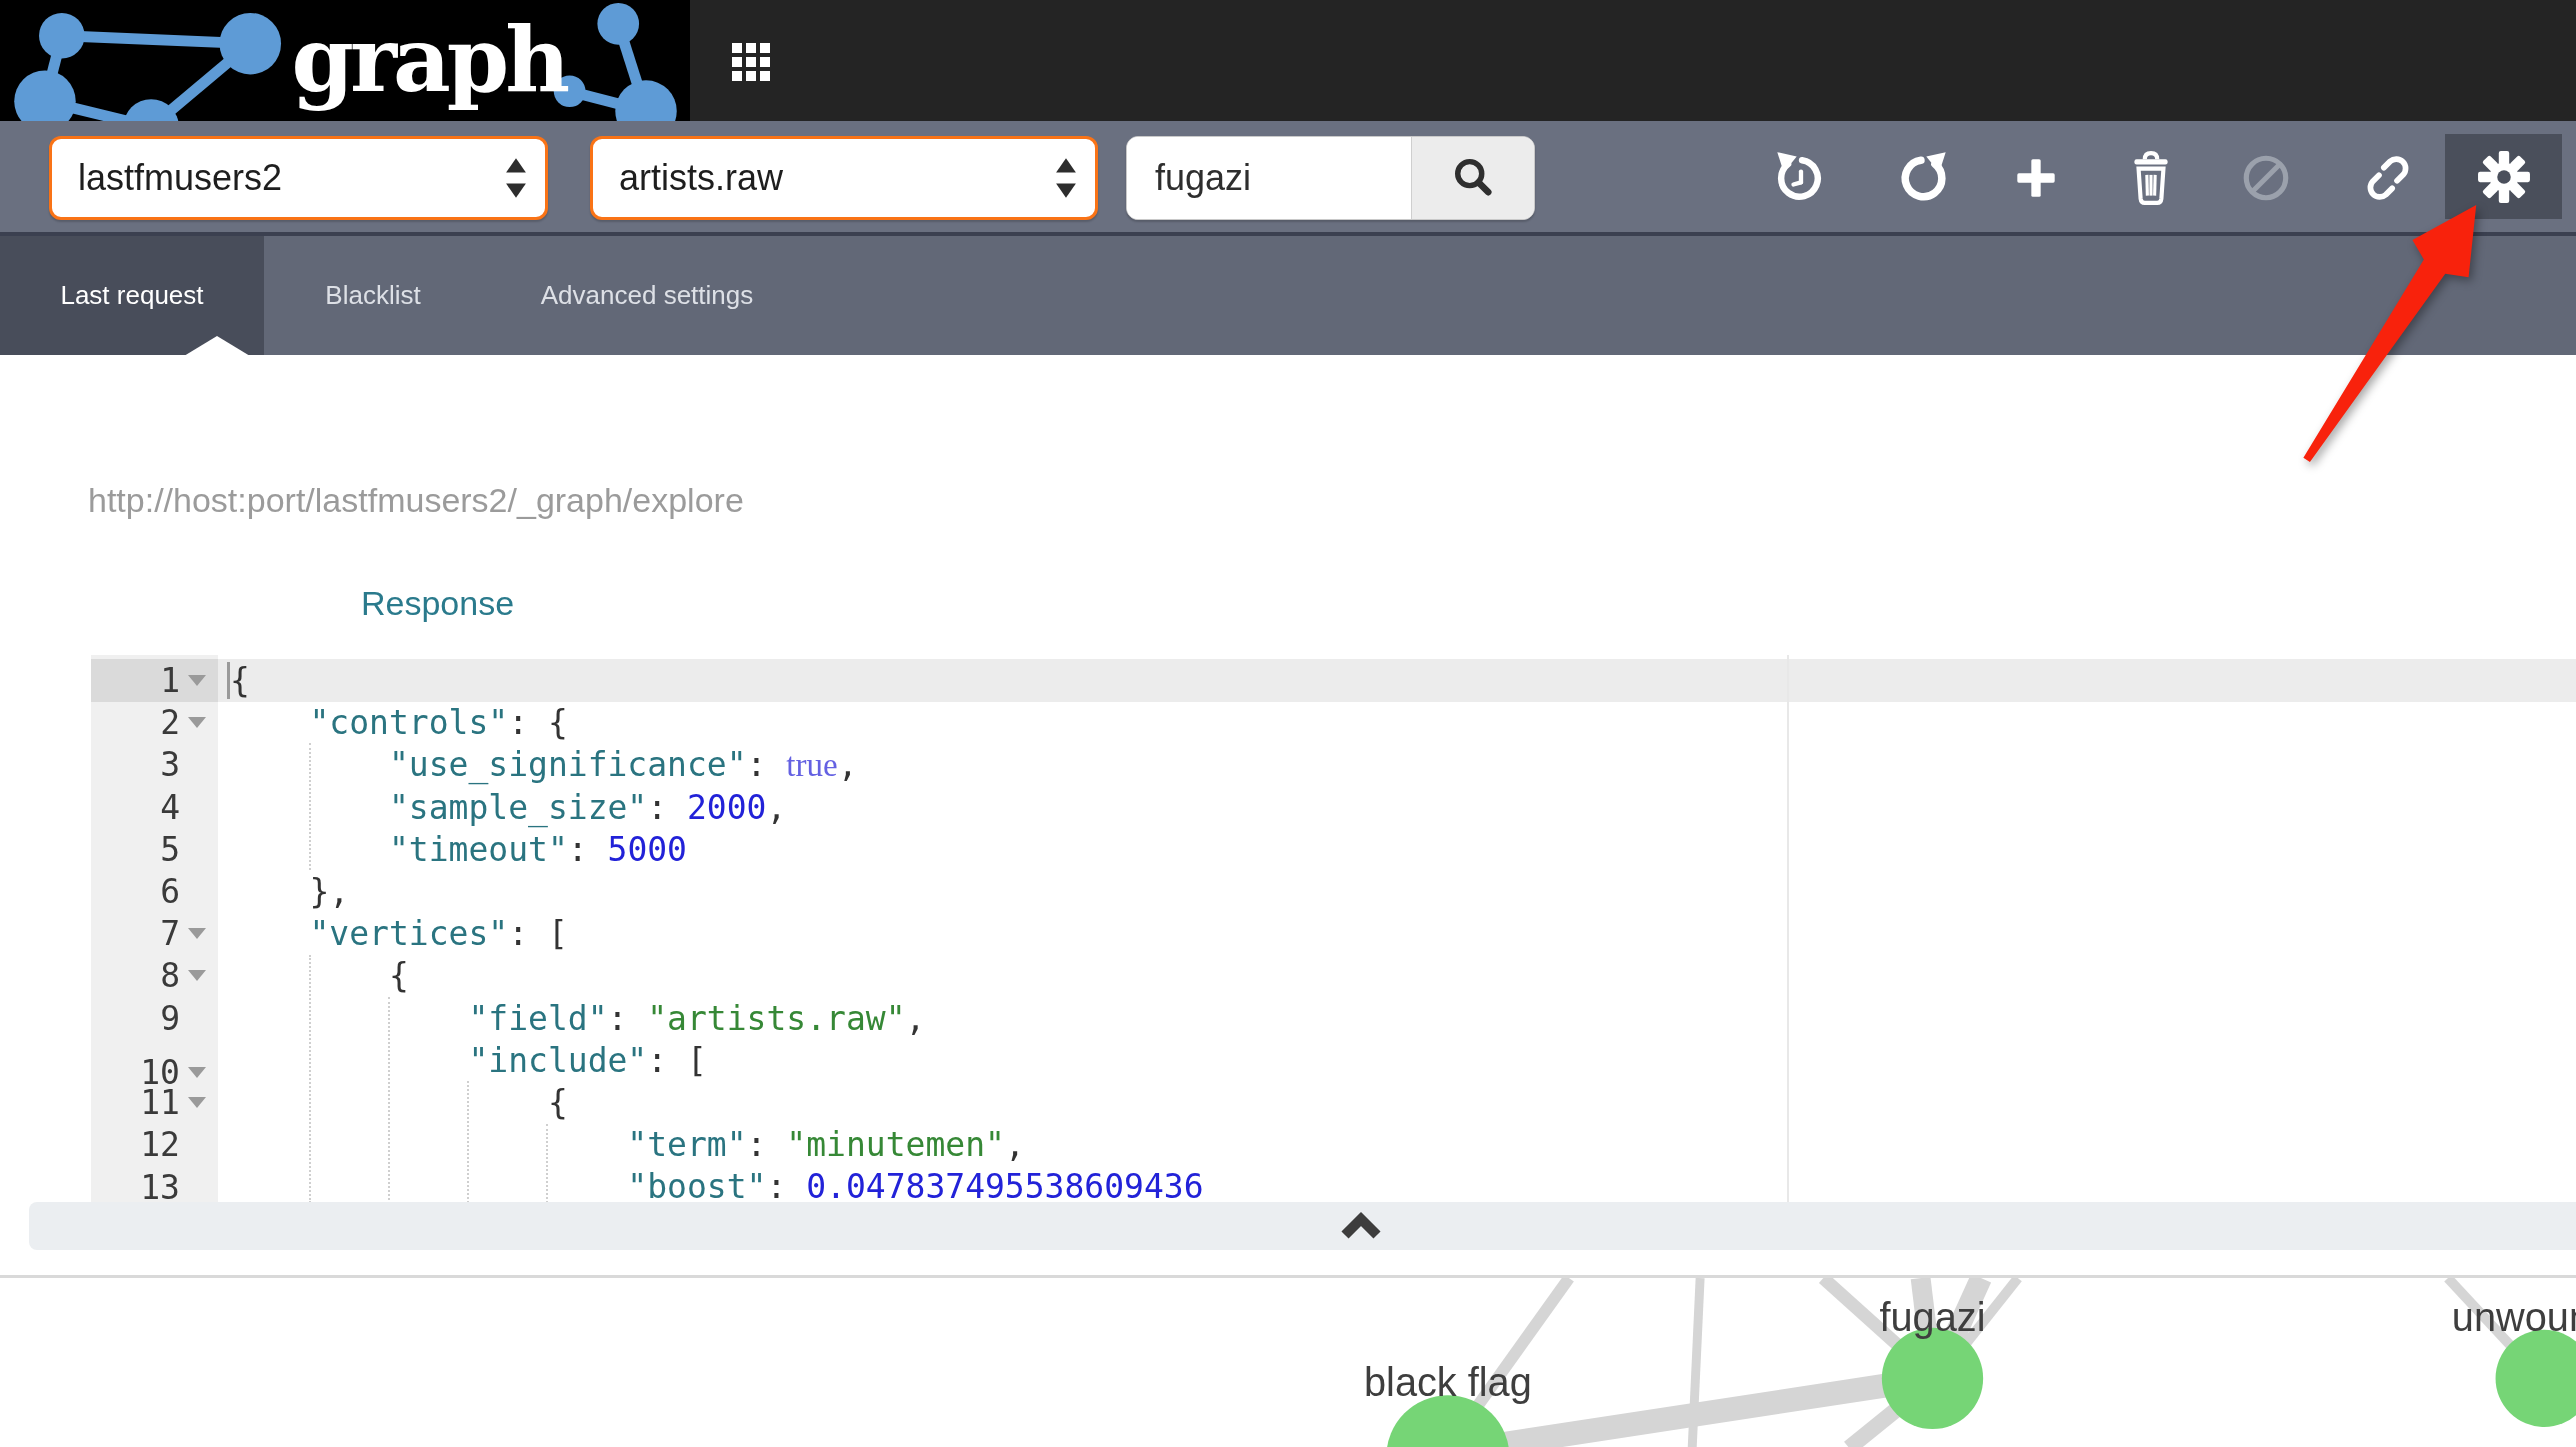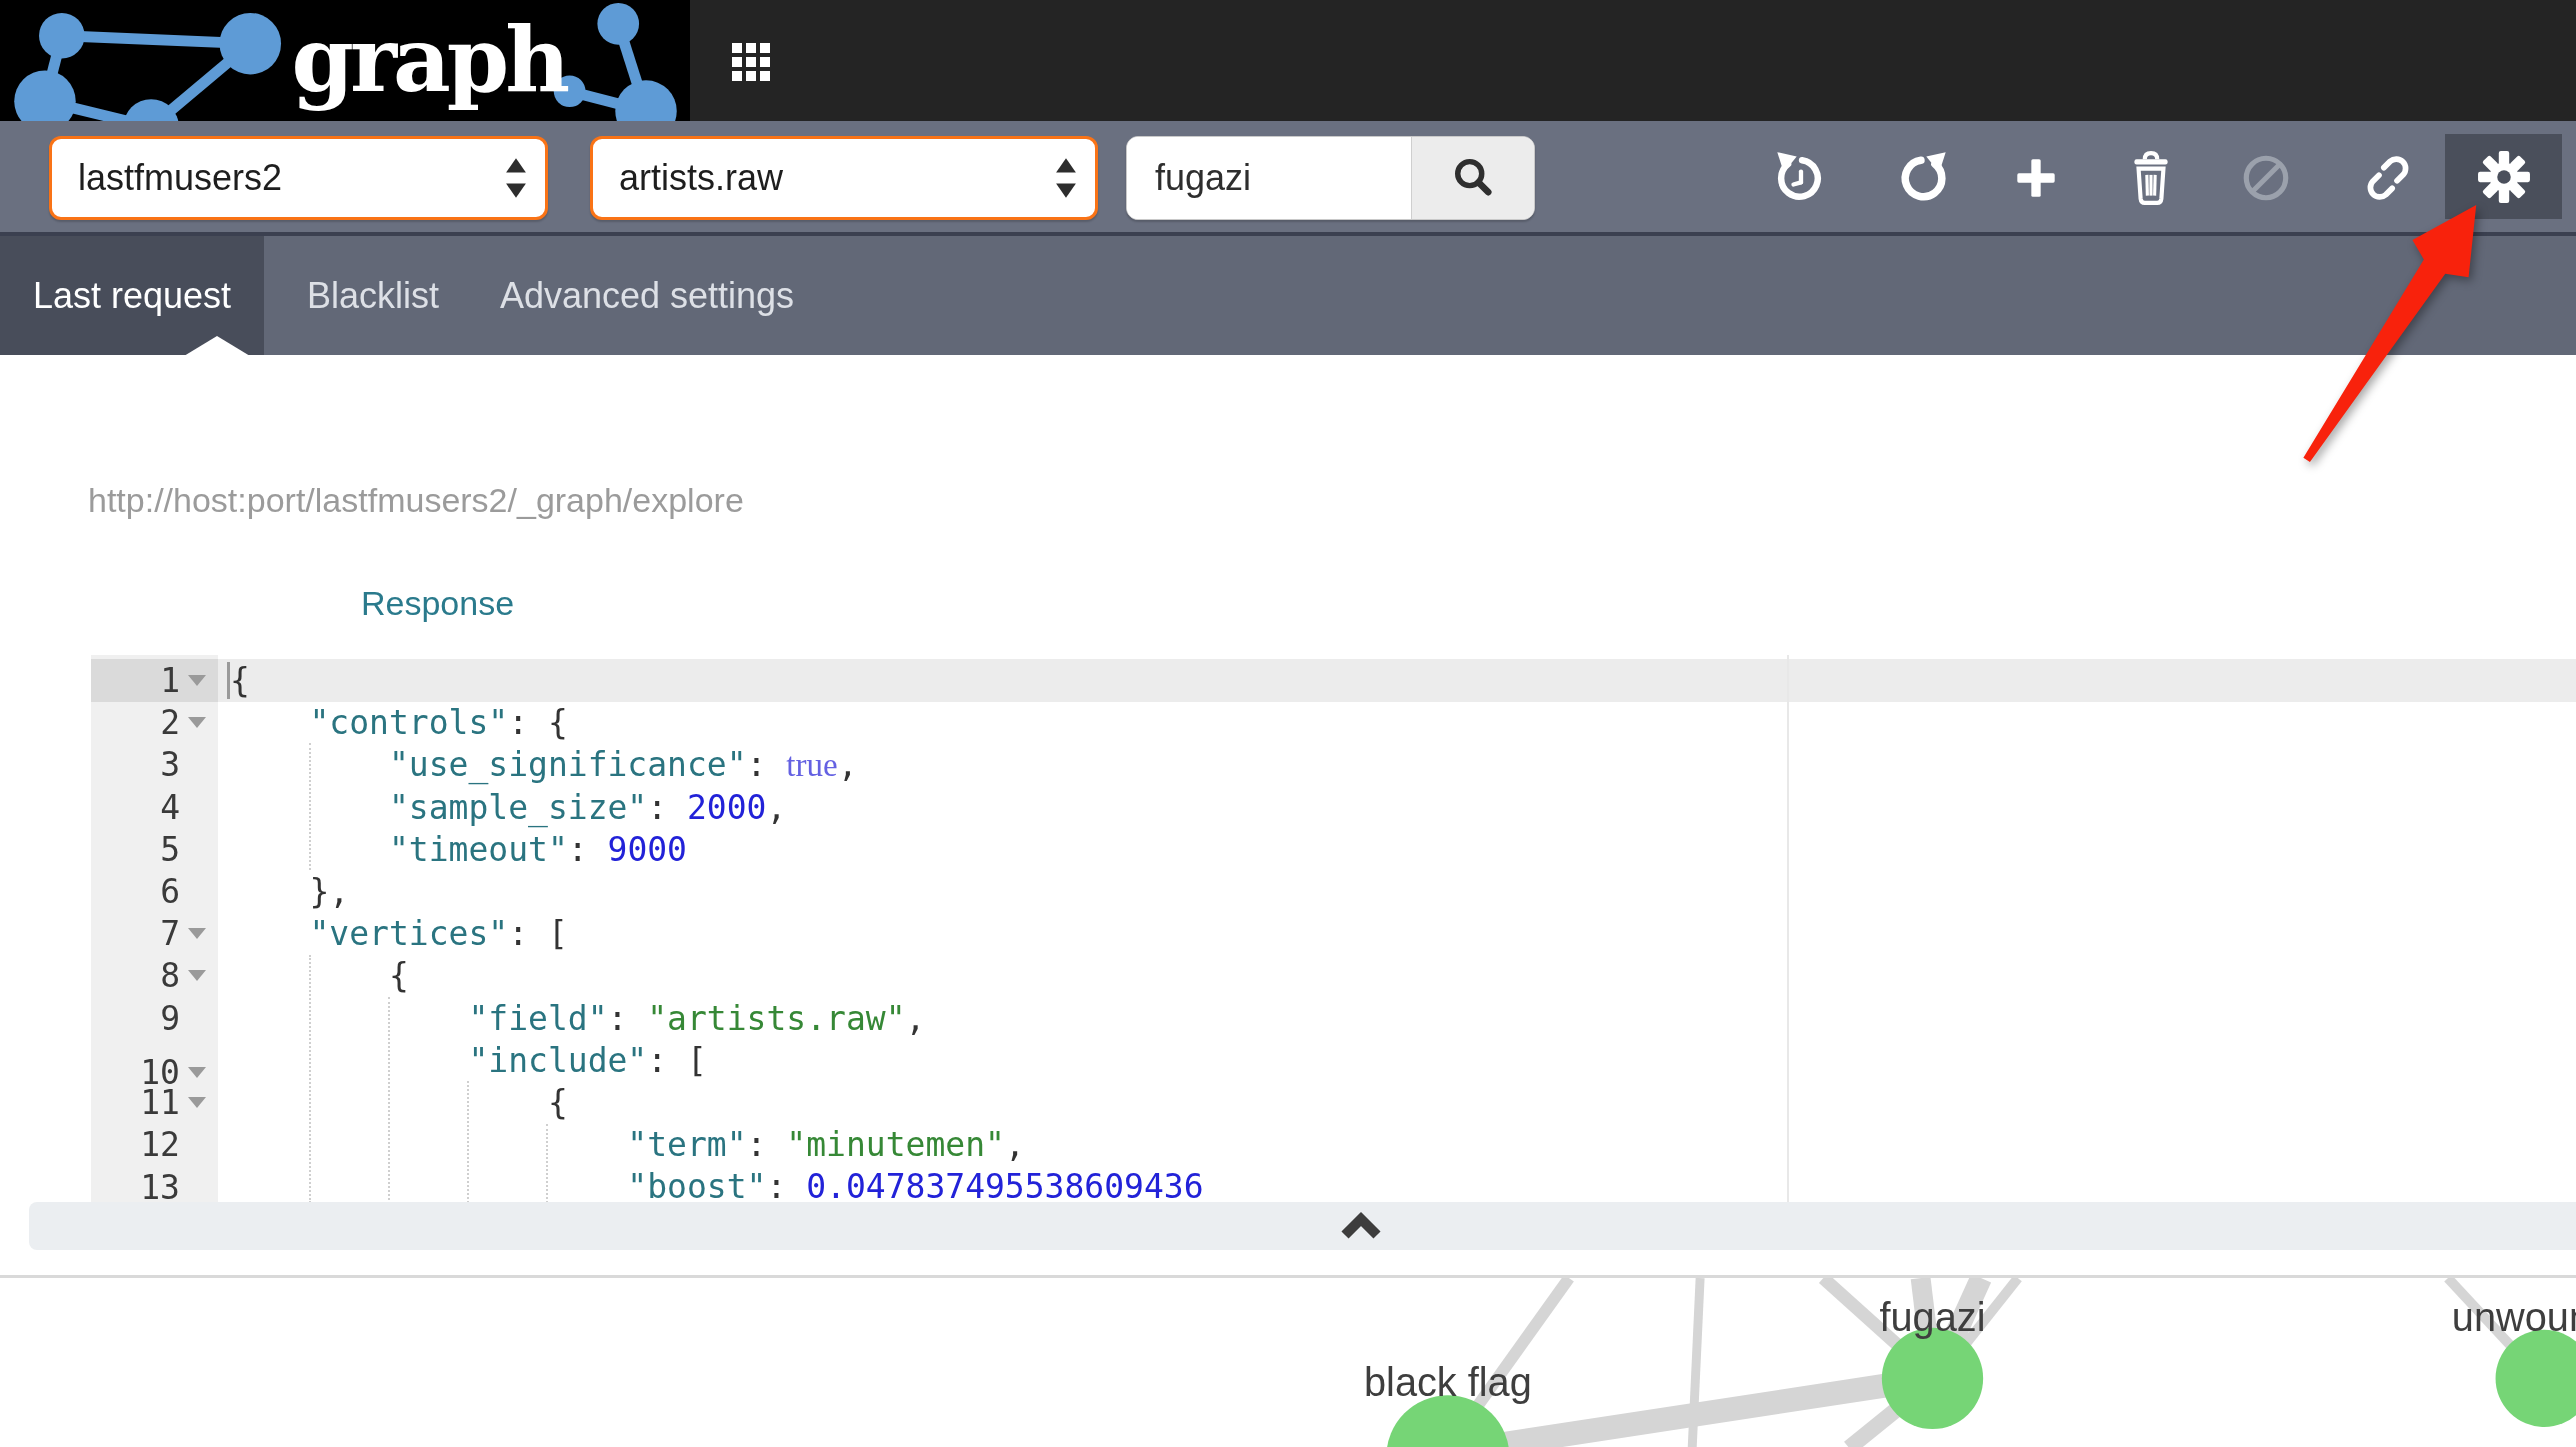--- a/index.html
+++ b/index.html
@@ -29,21 +29,21 @@
   .search-btn{width:124px;height:100%;background:#ececec;border:none;border-left:1px solid #cfcfcf;
               display:flex;align-items:center;justify-content:center;cursor:pointer;}
   .tool-ic{position:absolute;top:142px;width:72px;height:72px;display:flex;align-items:center;
            justify-content:center;cursor:pointer;background:transparent;border:none;padding:0;}
   .gear-box{position:absolute;left:2445px;top:134px;width:117px;height:85px;background:#4a4f5b;
             display:flex;align-items:center;justify-content:center;cursor:pointer;}
 
   
   .tabbar{position:absolute;left:0;top:236px;width:2576px;height:119px;background:#626877;}
   .tab{position:absolute;top:236px;height:119px;display:flex;align-items:center;justify-content:center;
-       font-size:36px;color:#dde0e6;cursor:pointer;}
+       font-size:26px;color:#dde0e6;cursor:pointer;}
   .tab.active{background:#484d5a;color:#fff;}
   .tab-notch{position:absolute;left:184px;top:336px;width:0;height:0;
              border-left:33px solid transparent;border-right:33px solid transparent;
              border-bottom:20px solid #fff;}
 
   
   .url-line{position:absolute;left:88px;top:481px;font-size:34px;color:#9b9b9b;}
   .inner-tab{position:absolute;top:552px;height:103px;display:flex;align-items:center;
              justify-content:center;font-size:34px;cursor:pointer;}
   .inner-tab.active{left:93px;width:218px;background:#fff;border:2px solid #d9d9d9;border-bottom:none;
@@ -308,21 +308,21 @@
         </div>
         <div class="gutter-row" style="top: 511px;">
           <span class="lnum">13</span>
         </div>
       </div>
     <div id="code-rows">
         <div class="code-row" style="top: 4px;"><span class="tk-p">{</span></div>
         <div class="code-row" style="top: 46px;"><span class="tk-p">    </span><span class="tk-k">"controls"</span><span class="tk-p">: {</span></div>
         <div class="code-row" style="top: 88px;"><span class="tk-p">        </span><span class="tk-k">"use_significance"</span><span class="tk-p">: </span><span class="tk-b">true</span><span class="tk-p">,</span></div>
         <div class="code-row" style="top: 131px;"><span class="tk-p">        </span><span class="tk-k">"sample_size"</span><span class="tk-p">: </span><span class="tk-n">2000</span><span class="tk-p">,</span></div>
-        <div class="code-row" style="top: 173px;"><span class="tk-p">        </span><span class="tk-k">"timeout"</span><span class="tk-p">: </span><span class="tk-n">9000</span></div>
+        <div class="code-row" style="top: 173px;"><span class="tk-p">        </span><span class="tk-k">"timeout"</span><span class="tk-p">: </span><span class="tk-n">5000</span></div>
         <div class="code-row" style="top: 215px;"><span class="tk-p">    },</span></div>
         <div class="code-row" style="top: 257px;"><span class="tk-p">    </span><span class="tk-k">"vertices"</span><span class="tk-p">: [</span></div>
         <div class="code-row" style="top: 299px;"><span class="tk-p">        {</span></div>
         <div class="code-row" style="top: 342px;"><span class="tk-p">            </span><span class="tk-k">"field"</span><span class="tk-p">: </span><span class="tk-s">"artists.raw"</span><span class="tk-p">,</span></div>
         <div class="code-row" style="top: 384px;"><span class="tk-p">            </span><span class="tk-k">"include"</span><span class="tk-p">: [</span></div>
         <div class="code-row" style="top: 426px;"><span class="tk-p">                {</span></div>
         <div class="code-row" style="top: 468px;"><span class="tk-p">                    </span><span class="tk-k">"term"</span><span class="tk-p">: </span><span class="tk-s">"minutemen"</span><span class="tk-p">,</span></div>
         <div class="code-row" style="top: 510px;"><span class="tk-p">                    </span><span class="tk-k">"boost"</span><span class="tk-p">: </span><span class="tk-n">0.047837495538609436</span></div>
       </div>
     <div class="cursor"></div>

